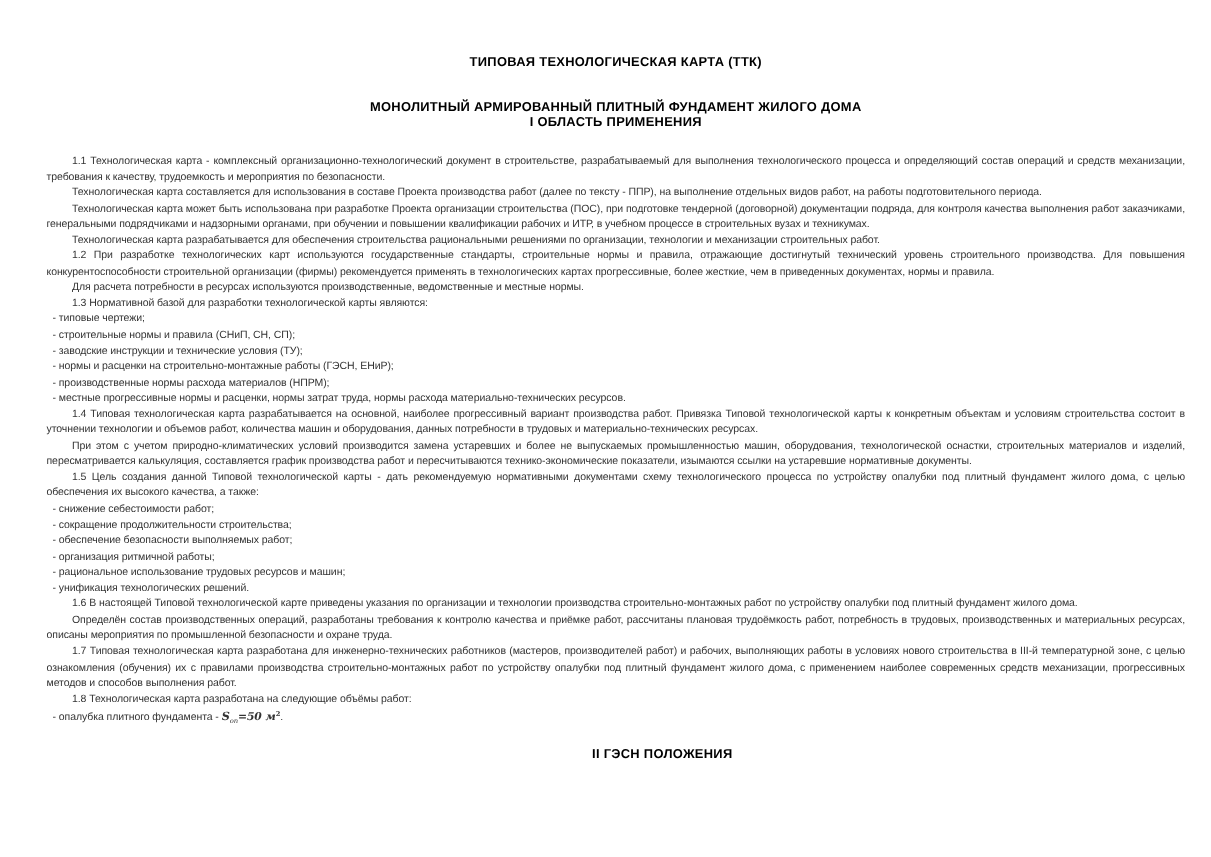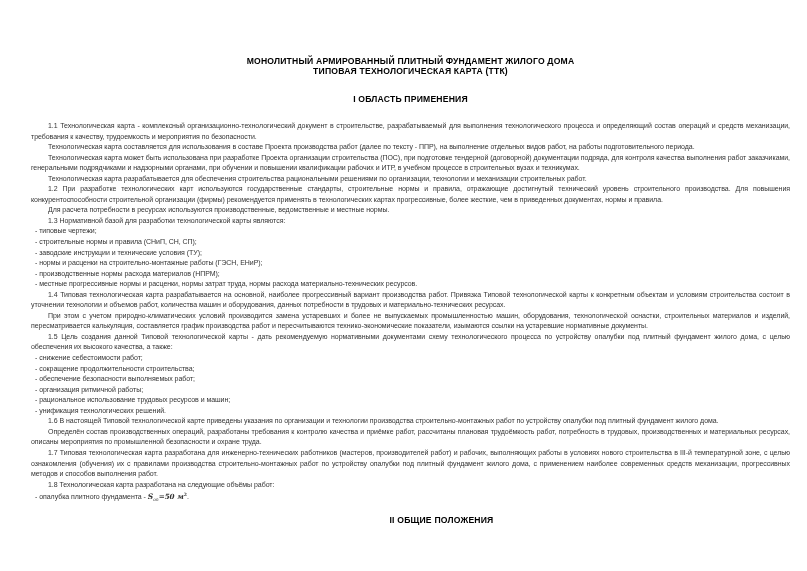--- a/index.html
+++ b/index.html
@@ -24,21 +24,21 @@
   .heading {
     font-weight: bold;
     font-size: 8.6px;
     line-height: 10px;
     text-align: center;
     color: #000000;
     letter-spacing: 0.2px;
   }
   .doc-subtitle   { margin-top: 20px; }
   .doc-subtitle-2 { margin-top: 10px; }
-  .section-1      { margin-top: 18px; }
+  .section-1      { }
   .doc-body {
     margin-top: 17px;
     font-size: 7px;
     line-height: 10.55px;
     letter-spacing: -0.05px;
     text-align: justify;
     color: #333333;
   }
   .para   { text-indent: 17px; }
   .bullet { padding-left: 4px; }
@@ -70,22 +70,22 @@
   .section-2 {
     margin-top: 9px;
     margin-left: 62px; 
   }
 </style>
 </head>
 <body>
 
 <div class="page">
 
+  <div class="heading doc-title">ТИПОВАЯ ТЕХНОЛОГИЧЕСКАЯ КАРТА (ТТК)</div>
   <div class="heading doc-subtitle">МОНОЛИТНЫЙ АРМИРОВАННЫЙ ПЛИТНЫЙ ФУНДАМЕНТ ЖИЛОГО ДОМА</div>
-  <div class="heading doc-title">ТИПОВАЯ ТЕХНОЛОГИЧЕСКАЯ КАРТА (ТТК)</div>
   <div class="heading section-1">I ОБЛАСТЬ ПРИМЕНЕНИЯ</div>
 
   <div class="doc-body">
     <div class="para">1.1 Технологическая карта - комплексный организационно-технологический документ в строительстве, разрабатываемый для выполнения технологического процесса и определяющий состав операций и средств механизации, требования к качеству, трудоемкость и мероприятия по безопасности.</div>
     <div class="para">Технологическая карта составляется для использования в составе Проекта производства работ (далее по тексту - ППР), на выполнение отдельных видов работ, на работы подготовительного периода.</div>
     <div class="para">Технологическая карта может быть использована при разработке Проекта организации строительства (ПОС), при подготовке тендерной (договорной) документации подряда, для контроля качества выполнения работ заказчиками, генеральными подрядчиками и надзорными органами, при обучении и повышении квалификации рабочих и ИТР, в учебном процессе в строительных вузах и техникумах.</div>
     <div class="para">Технологическая карта разрабатывается для обеспечения строительства рациональными решениями по организации, технологии и механизации строительных работ.</div>
     <div class="para">1.2 При разработке технологических карт используются государственные стандарты, строительные нормы и правила, отражающие достигнутый технический уровень строительного производства. Для повышения конкурентоспособности строительной организации (фирмы) рекомендуется применять в технологических картах прогрессивные, более жесткие, чем в приведенных документах, нормы и правила.</div>
     <div class="para">Для расчета потребности в ресурсах используются производственные, ведомственные и местные нормы.</div>
     <div class="para">1.3 Нормативной базой для разработки технологической карты являются:</div>
@@ -105,15 +105,15 @@
     <div class="bullet">- рациональное использование трудовых ресурсов и машин;</div>
     <div class="bullet">- унификация технологических решений.</div>
     <div class="para">1.6 В настоящей Типовой технологической карте приведены указания по организации и технологии производства строительно-монтажных работ по устройству опалубки под плитный фундамент жилого дома.</div>
     <div class="para">Определён состав производственных операций, разработаны требования к контролю качества и приёмке работ, рассчитаны плановая трудоёмкость работ, потребность в трудовых, производственных и материальных ресурсах, описаны мероприятия по промышленной безопасности и охране труда.</div>
     <div class="para">1.7 Типовая технологическая карта разработана для инженерно-технических работников (мастеров, производителей работ) и рабочих, выполняющих работы в условиях нового строительства в III-й температурной зоне, с целью ознакомления (обучения) их с правилами производства строительно-монтажных работ по устройству опалубки под плитный фундамент жилого дома, с применением наиболее современных средств механизации, прогрессивных методов и способов выполнения работ.</div>
     <div class="para">1.8 Технологическая карта разработана на следующие объёмы работ:</div>
 
     <div class="formula-line"><span>- опалубка плитного фундамента - </span><span class="f-var">S</span><span class="f-sub">оп</span><span class="f-val">=50 м</span><span class="f-sup">2</span><span>.</span></div>
   </div>
 
-  <div class="heading section-2">II ОБЩИЕ ПОЛОЖЕНИЯ</div>
+  <div class="heading section-2">II ГЭСН ПОЛОЖЕНИЯ</div>
 
 </div>
 
 </body></html>

